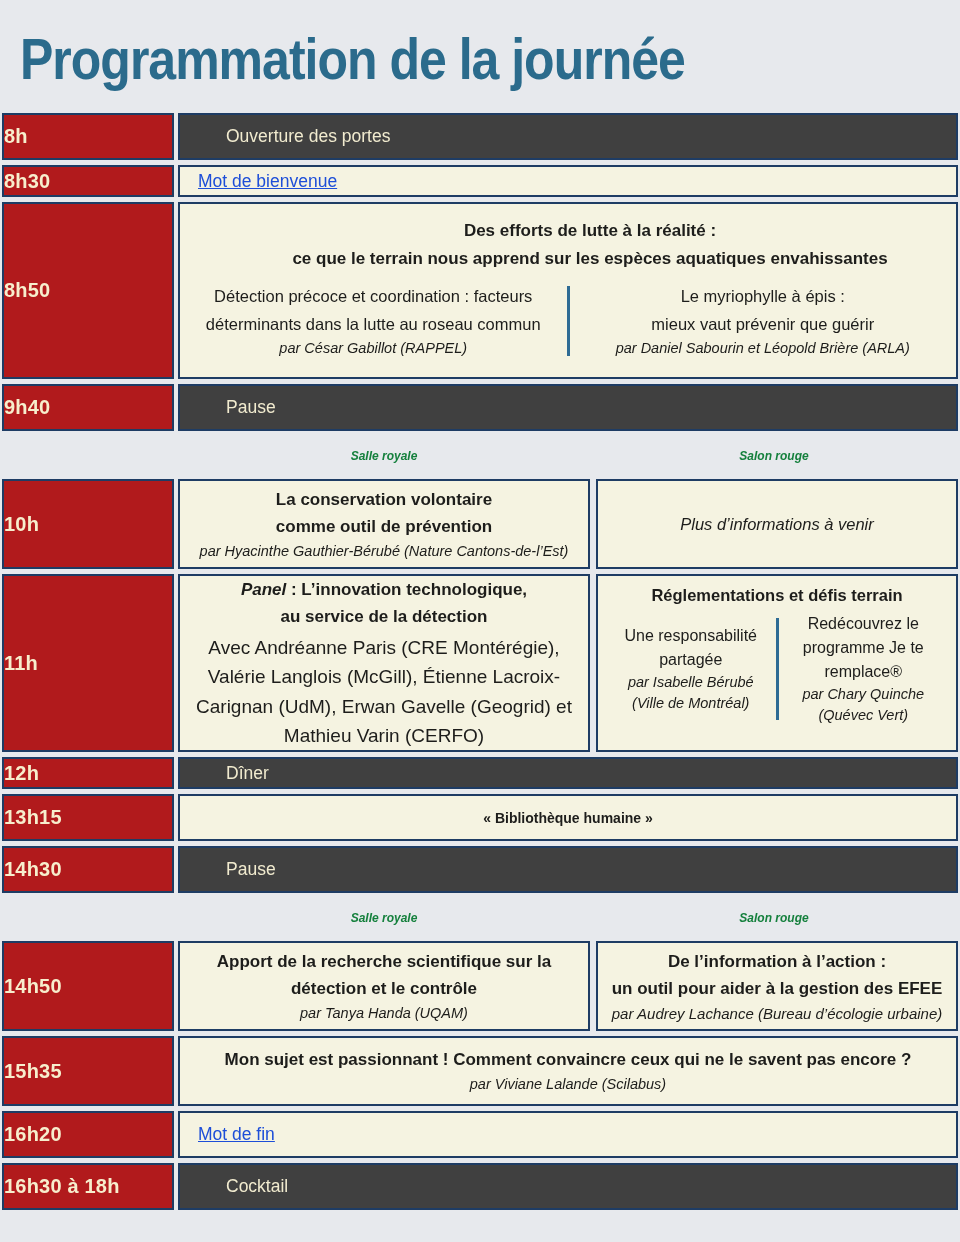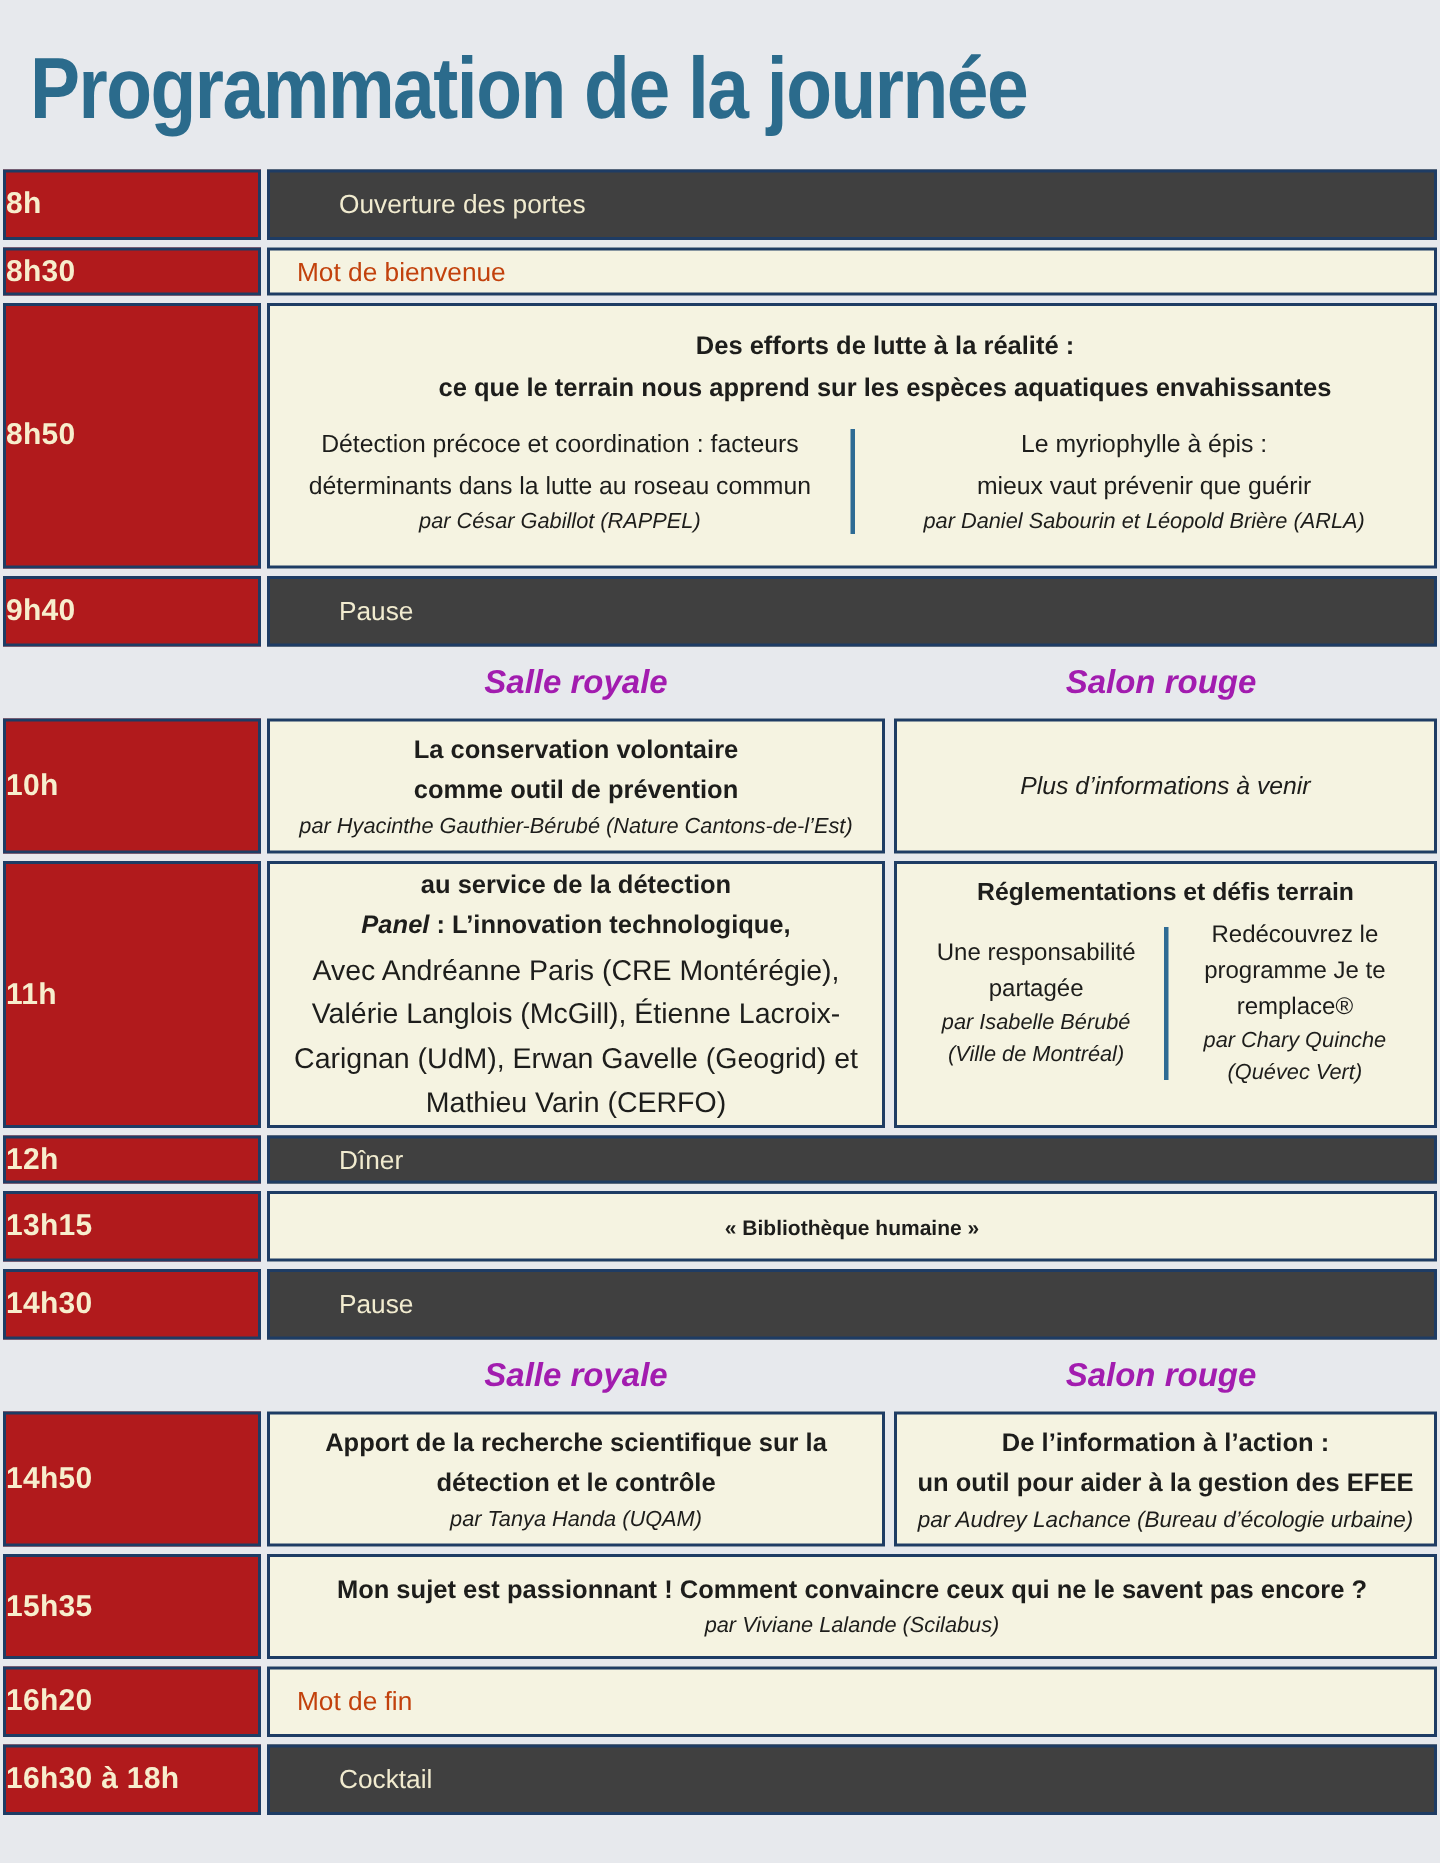--- a/index.html
+++ b/index.html
@@ -29,21 +29,21 @@
   .h90{height:90px} .h177{height:177px} .h178{height:178px}
   .time {
     flex:0 0 172px; background:#b11a1c; border:2.5px solid #1e3c64;
     display:flex; align-items:center; 
   }
   .time span { font-size:20px; font-weight:bold; color:#f7eecd; letter-spacing:0.2px; }
   .cell { flex:1; border:2.5px solid #1e3c64; display:flex; align-items:center; }
   .cell.teal { background:#404040;padding-left:36px; }
   .cell.cream { background:#f5f3e1; }
   .teal-label { color:#f1ebcf; font-size:17.5px; padding-left:10px; }
-  .cream-label { color:#c2410c; font-size:17.5px; padding-left:18px; }
+  .cream-label { color:#1d4ed8; font-size:17.5px; padding-left:18px;text-decoration:underline; }
   .center-label { width:100%; text-align:center; font-size:14px; font-weight:bold; }
   .cards { flex:1; display:flex; gap:6px; }
   .card { background:#f5f3e1; border:2.5px solid #1e3c64; }
   .card.wide { flex:1; }
   .card.lcol { flex:0 0 412px; }
   .card.rcol { flex:1; }
   .stack { height:100%; display:flex; flex-direction:column; align-items:center; justify-content:center; text-align:center; }
   .bold-line { font-size:17px; font-weight:bold; line-height:1.62; }
   .reg-line  { font-size:16.5px; line-height:1.7; }
   .speaker   { font-size:14.5px; font-style:italic; line-height:1.5; }
@@ -52,21 +52,21 @@
   
   .session-head { padding-top:13px; text-align:center;margin-left:44px; }
   .split { display:flex; align-items:center; margin-top:10px; }
   .split .col { flex:1; text-align:center; }
   .vdiv { width:3px; height:70px; background:#2e6b94; }
   .vdiv.tall { height:102px; }
   
   .roomband { display:flex; height:48px; align-items:center; margin-left:176px; }
   .roomband .left-head  { flex:0 0 412px; text-align:center; }
   .roomband .right-head { flex:1; text-align:center; }
-  .roomband span { font-size:22px; font-weight:bold; font-style:italic; color:#a21caf; }
+  .roomband span { font-size:12px; font-weight:bold; font-style:italic; color:#15803d; }
   
   .reg-heading { font-size:16.5px; font-weight:bold; padding-top:9px; text-align:center; line-height:1.3; }
   .subsplit { display:flex; align-items:center; margin-top:6px; padding:0 8px; }
   .subsplit .col { flex:1; text-align:center; }
   .sub-title { font-size:16px; line-height:1.5; }
   .sub-speaker { font-size:14.5px; font-style:italic; line-height:1.45; }
   .participants { font-size:19px; line-height:1.55; max-width:382px; margin:2px auto 0; }
 </style>
 </head>
 <body>
@@ -154,22 +154,22 @@
     </div>
   </div>
 
   <div class="row h178">
     <div class="time">
         <span>11h</span>
       </div>
     <div class="cards">
       <div class="card lcol">
         <div class="stack">
+          <div class="bold-line"><span class="italic">Panel</span><span> : L’innovation technologique,</span></div>
           <div class="bold-line">au service de la détection</div>
-          <div class="bold-line"><span class="italic">Panel</span><span> : L’innovation technologique,</span></div>
           <div class="participants">Avec Andréanne Paris (CRE Montérégie), Valérie Langlois (McGill), Étienne Lacroix-Carignan (UdM), Erwan Gavelle (Geogrid) et Mathieu Varin (CERFO)</div>
         </div>
       </div>
       <div class="card rcol">
         <div class="reg-heading">Réglementations et défis terrain</div>
         <div class="subsplit">
           <div class="col">
             <div class="sub-title">Une responsabilité</div>
             <div class="sub-title">partagée</div>
             <div class="sub-speaker">par Isabelle Bérubé</div>

